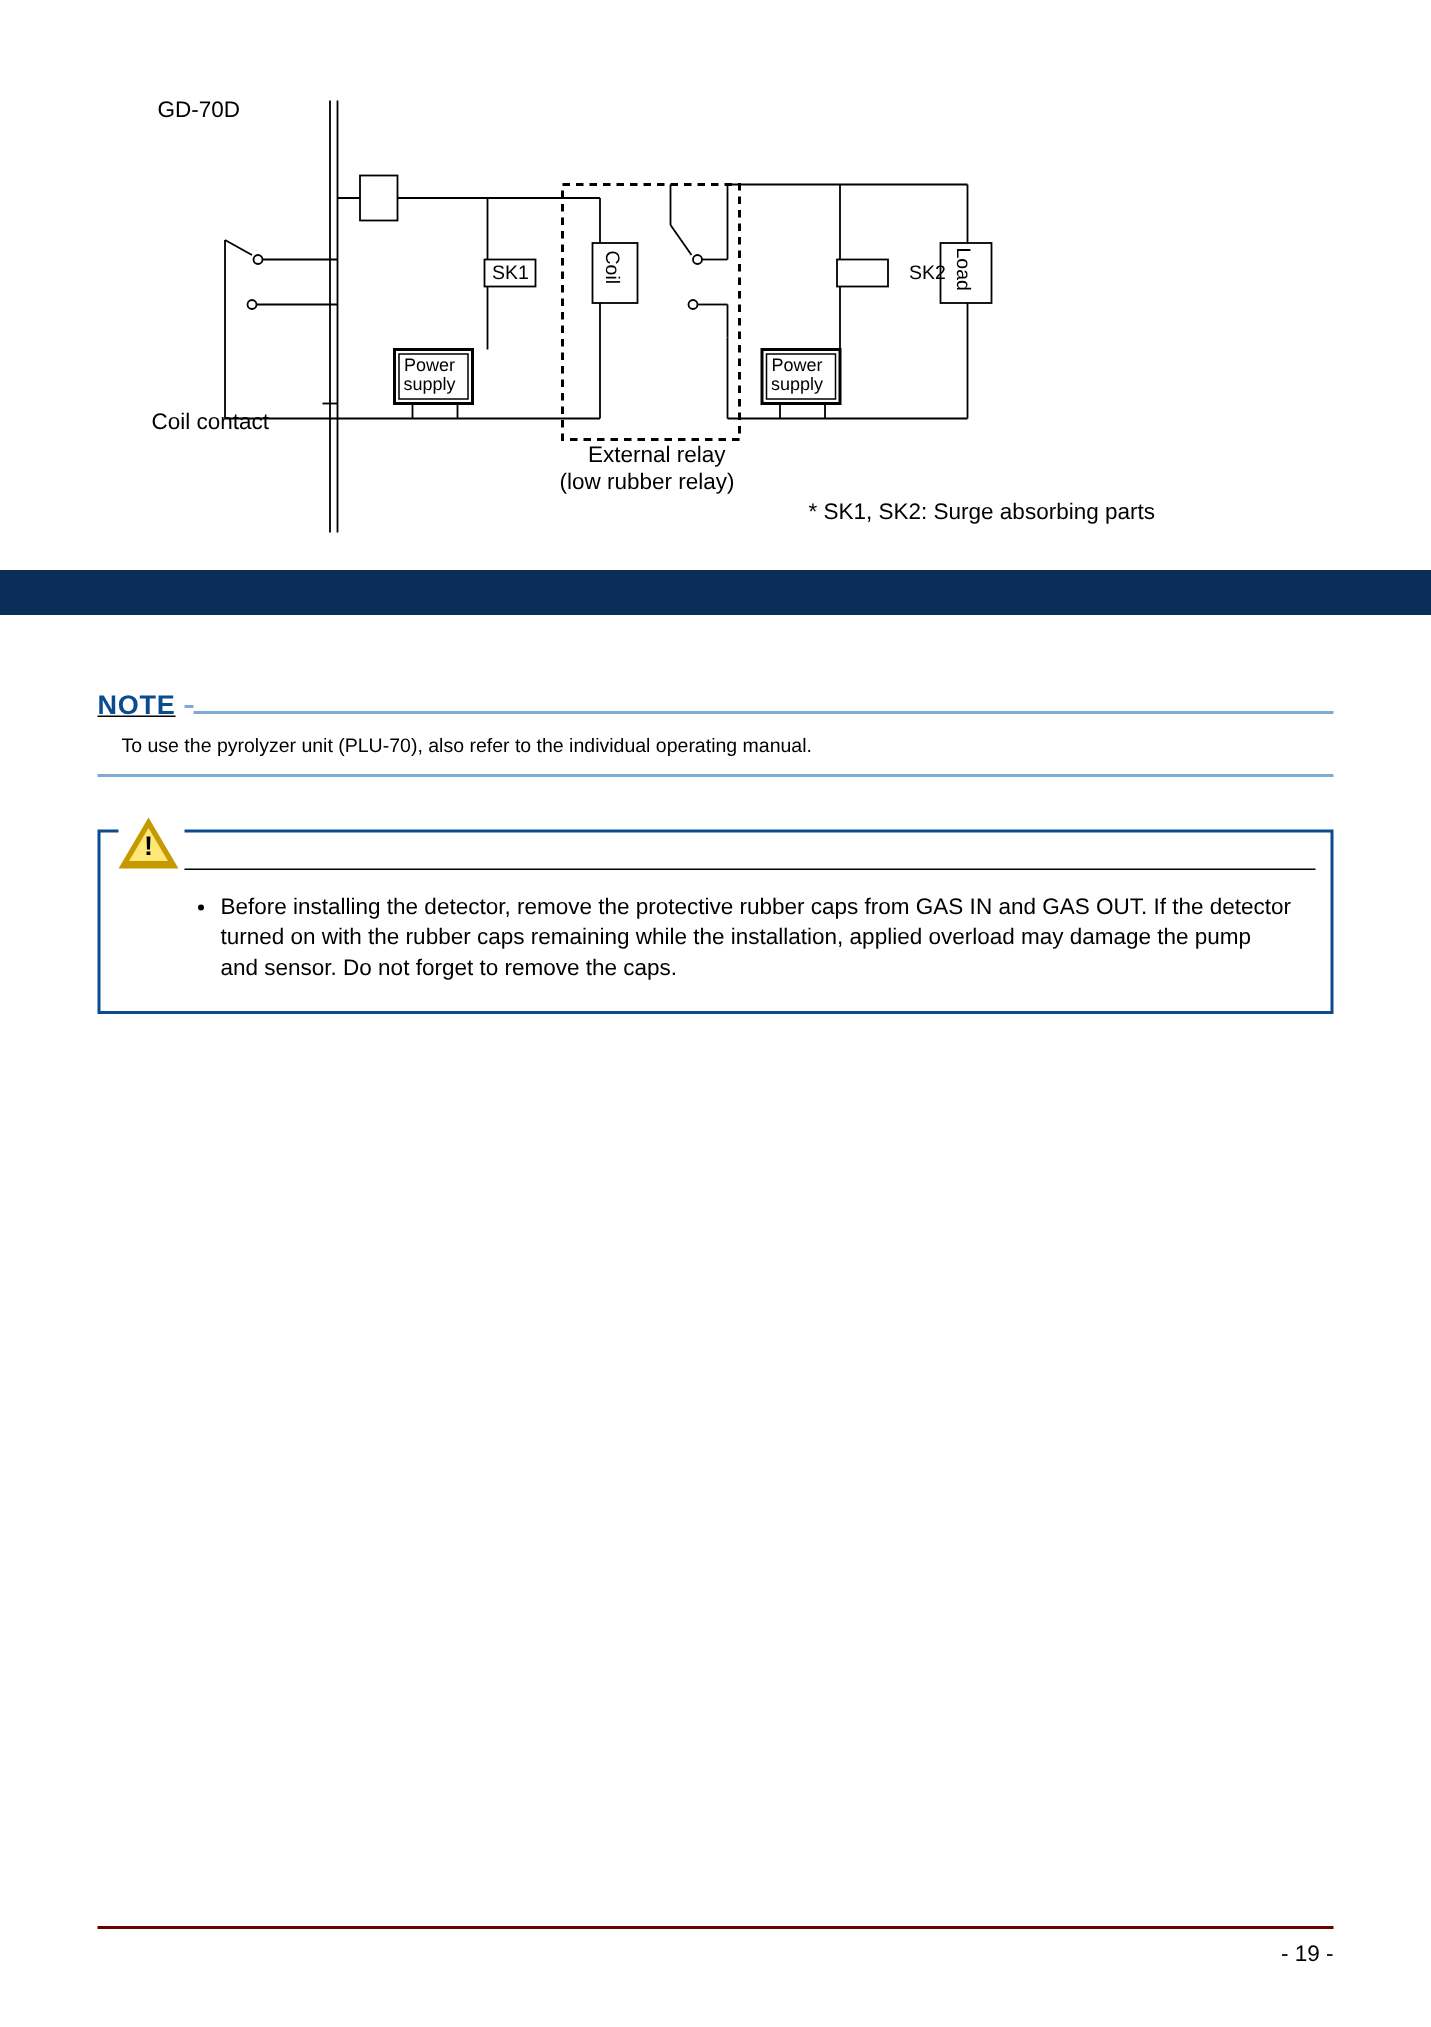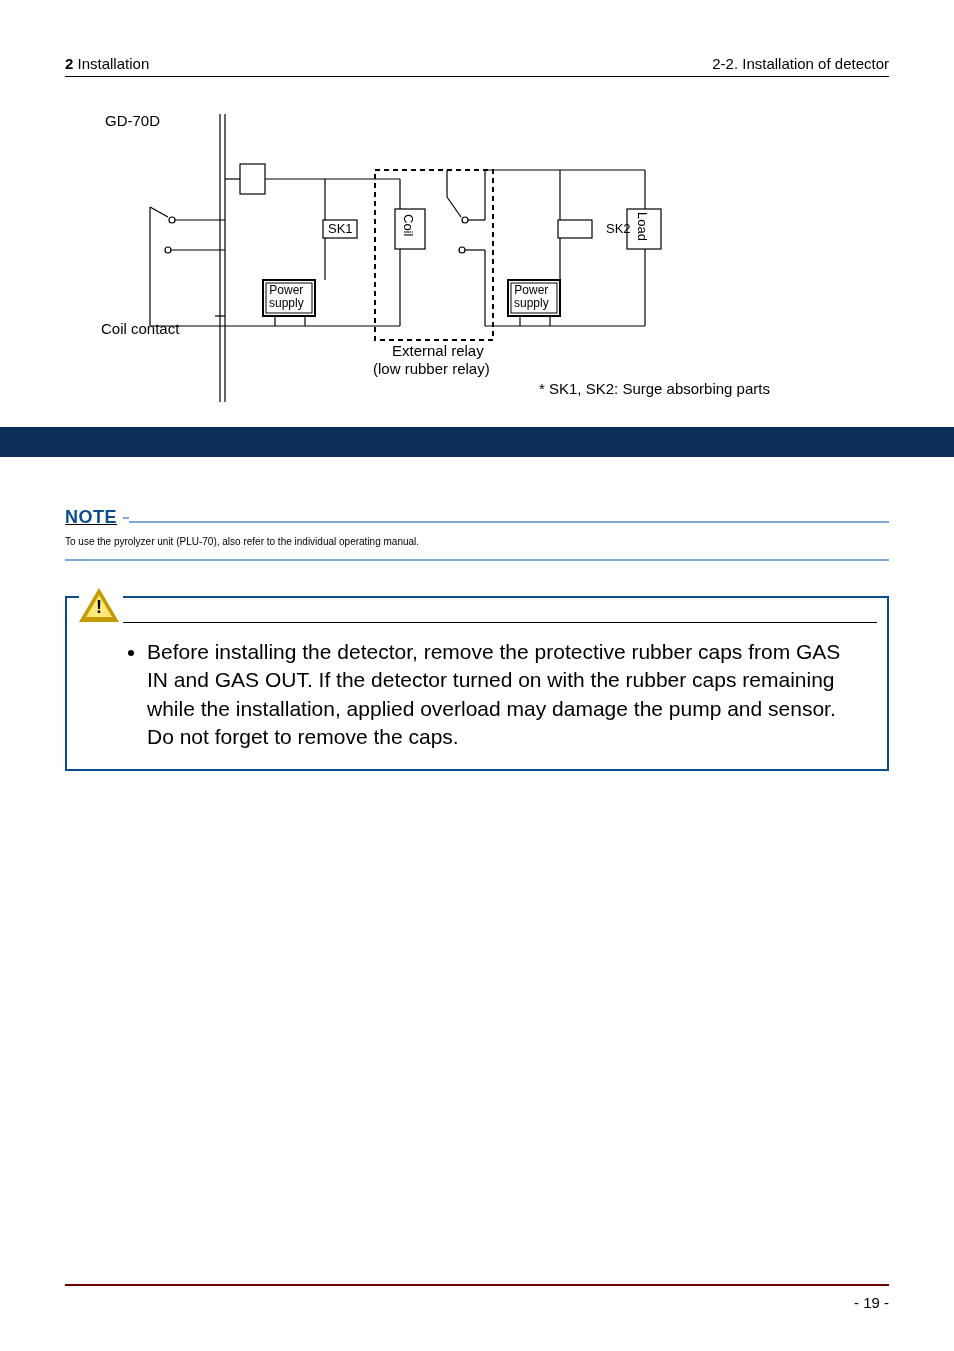--- a/index.html
+++ b/index.html
@@ -89,22 +89,22 @@
     bottom: 5px;
   }
   .note-stub {
     width: 6px;
     height: 10px;
     border-bottom: 2px solid #7fa9d6;
     position: relative;
     bottom: 9px;
   }
   .note-body {
-    font-size: 10px;
-    margin: 8px 0 12px 0;
+    font-size: 13px;
+    margin: 8px 0 12px 16px;
   }
   .note-line-bottom {
     border-bottom: 2px solid #7fa9d6;
   }
   .caution-block {
     border: 2px solid #0b4b8f;
     position: relative;
     padding: 40px 25px 18px 25px;
   }
   .caution-inner-bar {
@@ -145,21 +145,21 @@
     top: 9px;
     left: -3px;
     font-size: 18px;
     font-weight: bold;
     color: #000;
   }
   .caution-list {
     list-style: disc;
     margin: 0;
     padding-left: 55px;
-    font-size: 21px;
+    font-size: 15px;
     line-height: 1.35;
   }
   .bottom-area {
     position: absolute;
     left: 65px;
     right: 65px;
     bottom: 40px;
   }
   .bottom-rule {
     border-top: 2px solid #6b0000;
@@ -168,29 +168,20 @@
   .page-num {
     text-align: right;
     font-size: 15px;
   }
 </style>
 </head>
 <body>
 
 <div class="page">
 
-  <div class="top-rule-container">
-    <div class="top-rule">
-      <div class="top-left">
-        <span class="bold">2</span>
-        <span>Installation</span>
-      </div>
-      <div class="top-right">2-2. Installation of detector</div>
-    </div>
-  </div>
 
   <div class="diagram-area">
     <svg width="824" height="310" viewBox="0 0 824 310">
 
       <line x1="155" y1="12" x2="155" y2="300" stroke="#000" stroke-width="1.2"></line>
       <line x1="160" y1="12" x2="160" y2="300" stroke="#000" stroke-width="1.2"></line>
 
       <rect x="175" y="62" width="25" height="30" fill="none" stroke="#000" stroke-width="1.2"></rect>
       <line x1="160" y1="77" x2="175" y2="77" stroke="#000" stroke-width="1.2"></line>
       <line x1="200" y1="77" x2="335" y2="77" stroke="#000" stroke-width="1.2"></line>

